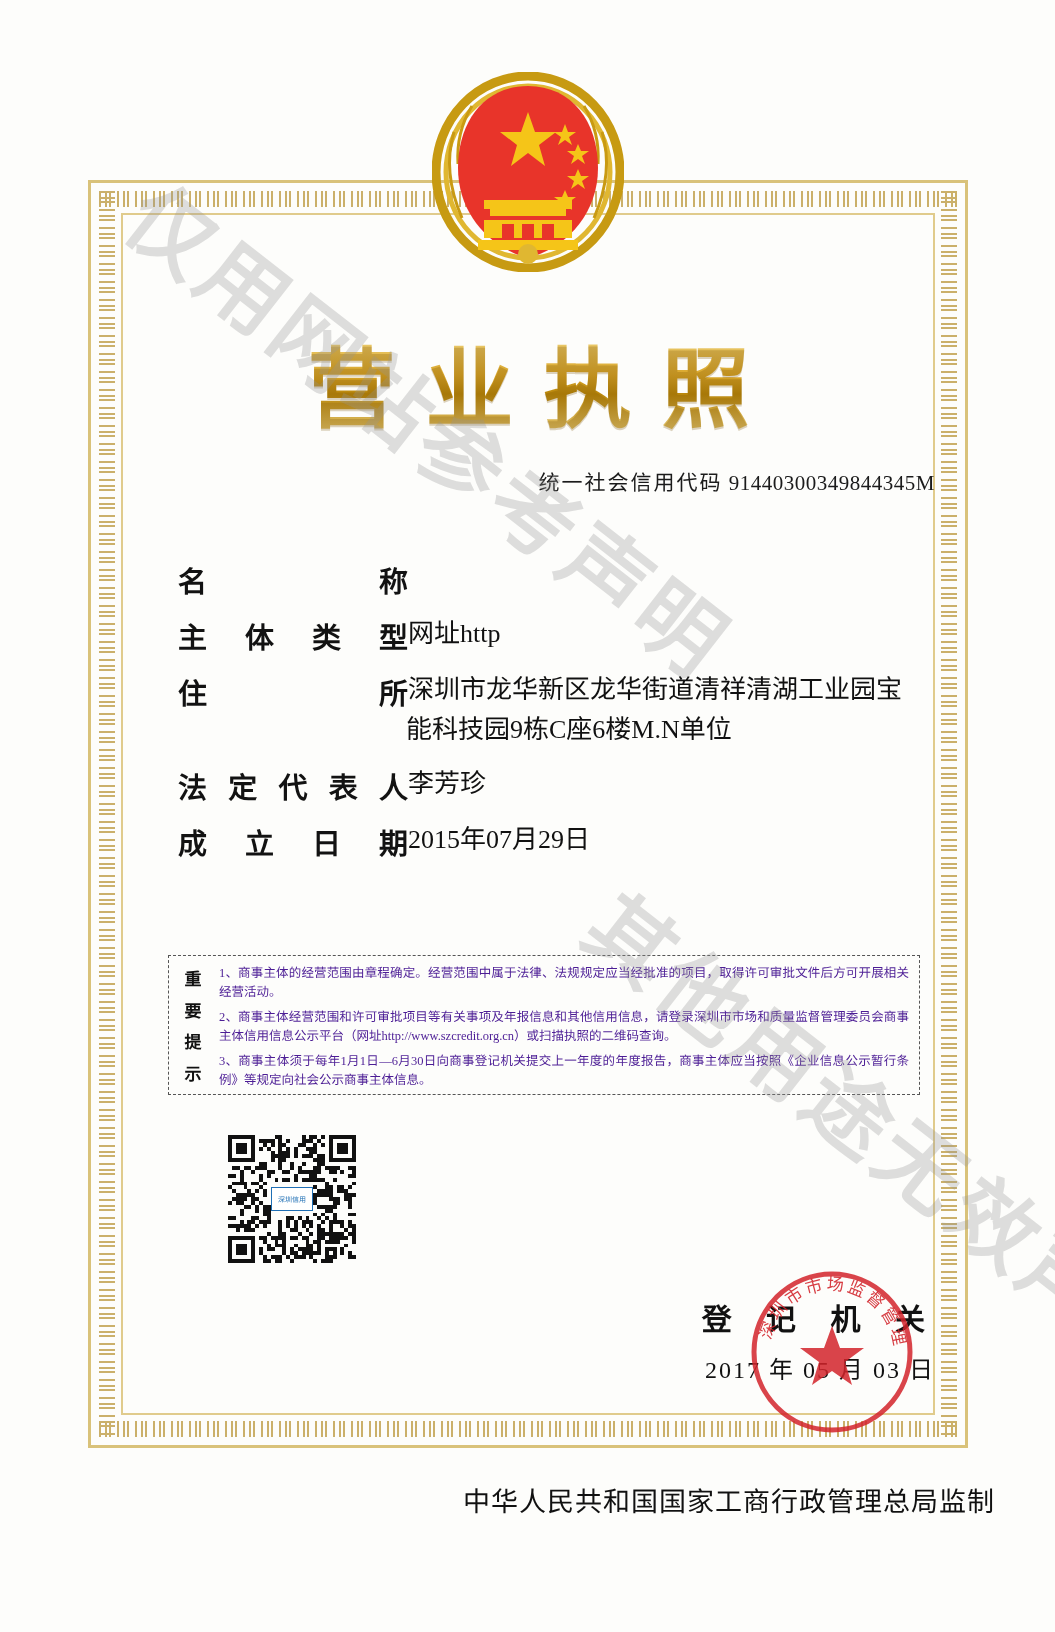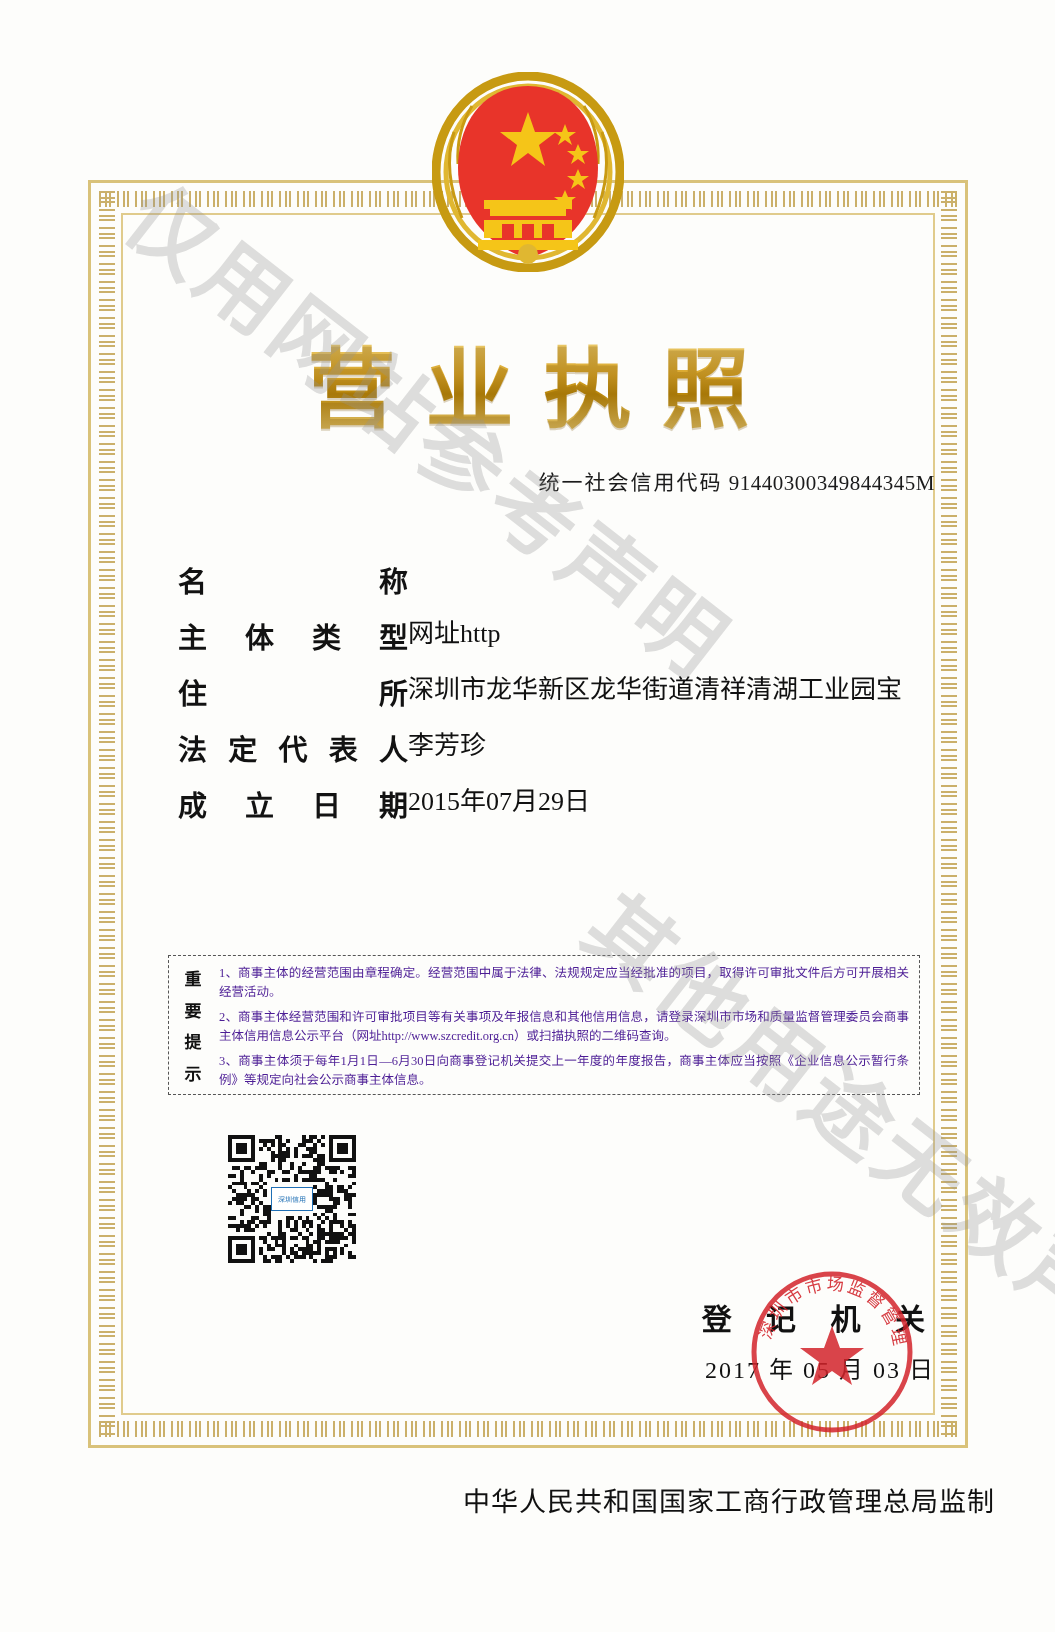--- a/index.html
+++ b/index.html
@@ -243,20 +243,21 @@
     <div class="field-value">网址http</div>
   </div>
 
   <div class="field-row">
     <div class="field-label">
       <span>住</span>
       <span>所</span>
     </div>
     <div class="field-value">
       <span>深圳市龙华新区龙华街道清祥清湖工业园宝</span>
+      <span class="line2">能科技园9栋C座6楼M.N单位</span>
     </div>
   </div>
 
   <div class="field-row">
     <div class="field-label">
       <span>法</span>
       <span>定</span>
       <span>代</span>
       <span>表</span>
       <span>人</span>

